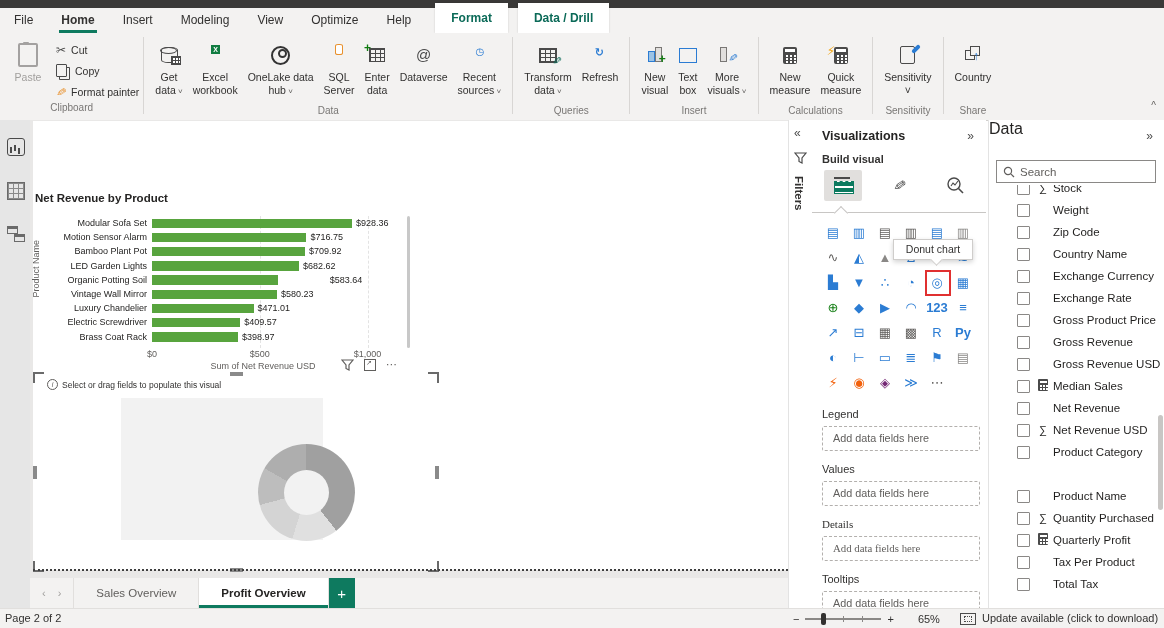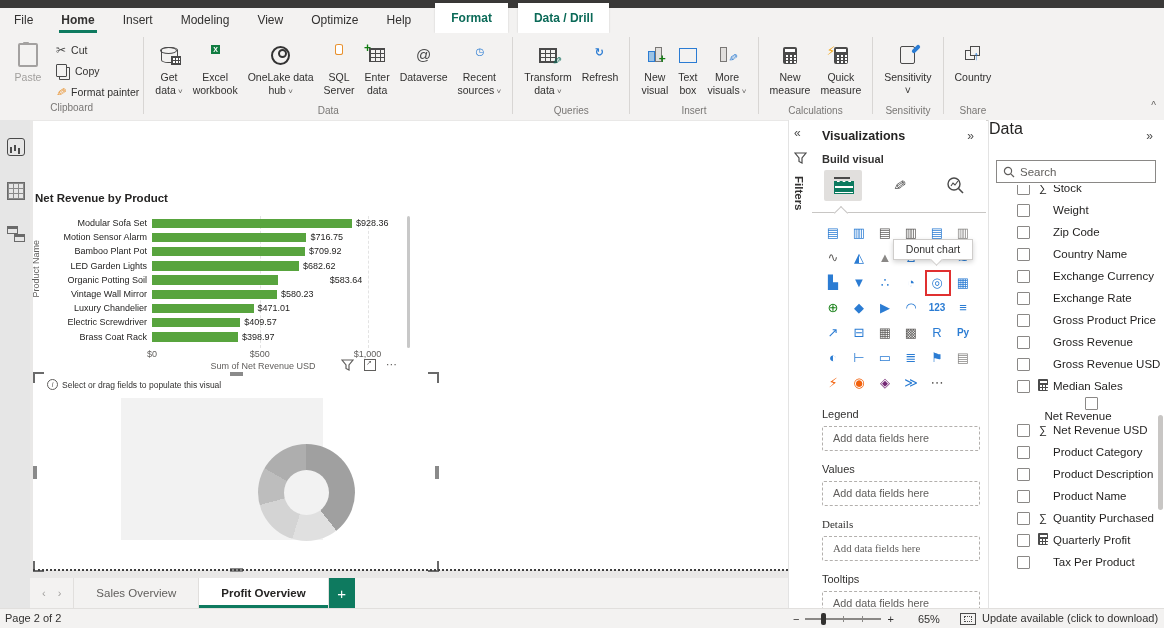--- a/index.html
+++ b/index.html
@@ -138,21 +138,21 @@
   .vtab.sel{background:#e1dfdd;}
   .build-visual-icon{width:18px;height:16px;position:relative;}
   .build-visual-icon::before{content:"";position:absolute;left:0;top:0;width:16px;height:2px;background:#4a4a4a;}
   .build-visual-icon::after{content:"";position:absolute;left:0;top:4px;width:18px;height:11px;
      background:repeating-linear-gradient(#0c7a5f 0 4px,#fff 4px 6px);border:1px dashed #0c7a5f;}
   .format-visual-icon::before{content:"\270E";font-size:15px;color:#4a4a4a;display:inline-block;transform:rotate(100deg);}
   #vcaret{position:absolute;left:24px;top:88px;width:9px;height:9px;background:#fff;border-left:1px solid #c8c6c4;border-top:1px solid #c8c6c4;transform:rotate(45deg);z-index:2;}
   #vdiv1{position:absolute;left:0;top:92px;width:174px;height:0;border-top:1px solid #c8c6c4;}
   #vizgrid{position:absolute;left:8px;top:100px;width:160px;display:flex;flex-wrap:wrap;}
   .vicon{width:26px;height:25px;display:flex;align-items:center;justify-content:center;font-size:13px;cursor:pointer;position:relative;}
-  .vicon.small{font-size:10px;font-weight:bold;}
+  .vicon.small{font-size:13px;font-weight:bold;}
   .vicon.vsel::after{content:"";position:absolute;left:1px;top:0px;width:22px;height:22px;border:2px solid #e03030;}
   #viztooltip{position:absolute;left:81px;top:119px;width:78px;height:19px;background:#fff;border:1px solid #cfcdcb;box-shadow:0 2px 5px rgba(0,0,0,.18);
       font-size:10.5px;color:#323130;text-align:center;line-height:19px;z-index:5;}
   #viztooltip::after{content:"";position:absolute;left:38px;bottom:-5px;width:8px;height:8px;background:#fff;border-right:1px solid #cfcdcb;border-bottom:1px solid #cfcdcb;transform:rotate(45deg);}
   .wellwrap{position:absolute;left:10px;width:158px;}
   .welllabel{font-size:11px;color:#323130;margin-bottom:6px;}
   .wellbox{height:23px;border:1px dashed #b3b0ad;border-radius:2px;background:#fff;font-size:10.8px;color:#605e5c;line-height:23px;padding-left:10px;}
 
   
   #datapane{left:988px;top:120px;width:176px;height:488px;background:#fff;border-left:1px solid #e3e3e3;}
@@ -629,59 +629,59 @@
         <div class="frow" style="top: 168px;">
           <div class="fcheck"></div>
           <div class="ficon"></div>
           <div class="flabel">Gross Revenue USD</div>
         </div>
         <div class="frow" style="top: 190px;">
           <div class="fcheck"></div>
           <div class="ficon"><span class="calc-small"></span></div>
           <div class="flabel">Median Sales</div>
         </div>
-        <div class="frow" style="top: 212px; flex-direction: column;">
+        <div class="frow" style="top: 212px;">
           <div class="fcheck"></div>
           <div class="ficon"></div>
           <div class="flabel">Net Revenue</div>
         </div>
         <div class="frow" style="top: 234px;">
           <div class="fcheck"></div>
           <div class="ficon">∑</div>
           <div class="flabel">Net Revenue USD</div>
         </div>
         <div class="frow" style="top: 256px;">
           <div class="fcheck"></div>
           <div class="ficon"></div>
           <div class="flabel">Product Category</div>
         </div>
-        <div class="frow" style="top: 278px;">
-          <div class="fcheck"></div>
-          <div class="ficon"></div>
-          <div class="flabel">Product Description</div>
-        </div>
         <div class="frow" style="top: 300px;">
           <div class="fcheck"></div>
           <div class="ficon"></div>
           <div class="flabel">Product Name</div>
         </div>
         <div class="frow" style="top: 322px;">
           <div class="fcheck"></div>
           <div class="ficon">∑</div>
           <div class="flabel">Quantity Purchased</div>
         </div>
         <div class="frow" style="top: 344px;">
           <div class="fcheck"></div>
           <div class="ficon"><span class="calc-small"></span></div>
           <div class="flabel">Quarterly Profit</div>
         </div>
         <div class="frow" style="top: 366px;">
           <div class="fcheck"></div>
           <div class="ficon"></div>
           <div class="flabel">Tax Per Product</div>
+        </div>
+        <div class="frow" style="top: 388px;">
+          <div class="fcheck"></div>
+          <div class="ficon"></div>
+          <div class="flabel">Total Tax</div>
         </div>
       </div>
     <div id="dscroll"></div>
   </div>
 
   <div class="abs" id="tabstrip">
     <div id="tabnav">
       <span>‹</span>
       <span>›</span>
     </div>

